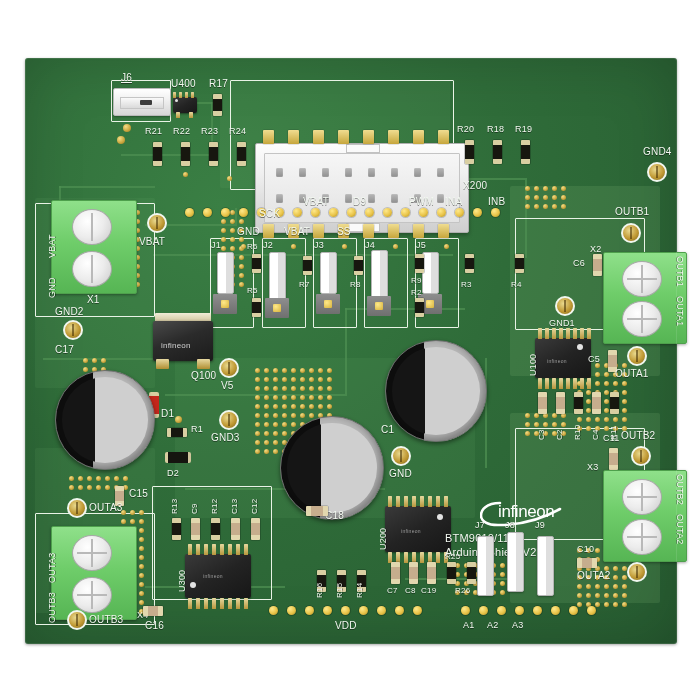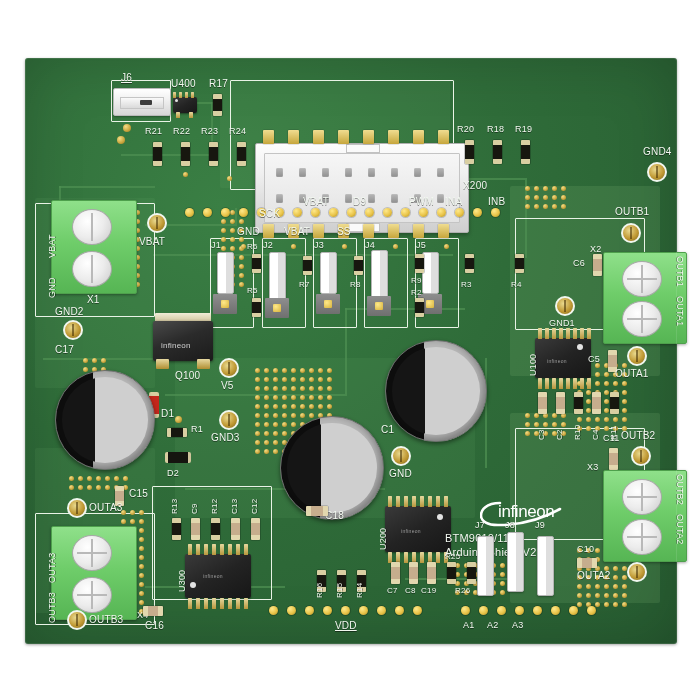--- a/index.html
+++ b/index.html
@@ -789,21 +789,21 @@
     <div class="slk" style="left:30px;top:286px;">C17</div>
 
     <div id="q100">
       <div class="tab"></div>
       <div class="body">
         <div class="logo">infineon</div>
       </div>
       <div class="pin" style="left:3px;"></div>
       <div class="pin" style="left:44px;"></div>
     </div>
-    <div class="slk" style="left:150px;top:312px;">Q100</div>
+    <div class="slk" style="left:166px;top:312px;">Q100</div>
 
     <div class="diode-red" style="left:124px;top:334px;"></div>
     <div class="slk" style="left:136px;top:350px;">D1</div>
     <div class="via" style="left:150px;top:358px;width:7px;height:7px;"></div>
 
     <div class="resh" style="left:142px;top:370px;width:20px;"></div>
     <div class="slk sm" style="left:166px;top:366px;">R1</div>
     <div class="diode-blk" style="left:140px;top:394px;"></div>
     <div class="slk sm" style="left:142px;top:410px;">D2</div>
 
@@ -951,21 +951,21 @@
     <div class="viafield" id="botrow2" style="left:436px;top:548px;">
         <div class="pad" style="left: 0px; top: 0px;"></div>
         <div class="pad" style="left: 18px; top: 0px;"></div>
         <div class="pad" style="left: 36px; top: 0px;"></div>
         <div class="pad" style="left: 54px; top: 0px;"></div>
         <div class="pad" style="left: 72px; top: 0px;"></div>
         <div class="pad" style="left: 90px; top: 0px;"></div>
         <div class="pad" style="left: 108px; top: 0px;"></div>
         <div class="pad" style="left: 126px; top: 0px;"></div>
       </div>
-    <div class="slk" style="left:310px;top:562px;text-decoration:underline;">VDD</div>
+    <div class="slk" style="left:310px;top:562px;">VDD</div>
     <div class="slk sm" style="left:438px;top:562px;">A1</div>
     <div class="slk sm" style="left:462px;top:562px;">A2</div>
     <div class="slk sm" style="left:487px;top:562px;">A3</div>
 
     <div class="ic" style="left:510px;top:280px;width:56px;height:40px;">
       <div class="dot" style="left:42px;top:6px;"></div>
       <div class="mark" style="left:12px;top:20px;">infineon</div>
     </div>
     <div class="viafield" id="u100top" style="left:513px;top:270px;">
         <div class="leg" style="left: 0px; top: 0px; width: 4px; height: 11px;"></div>

